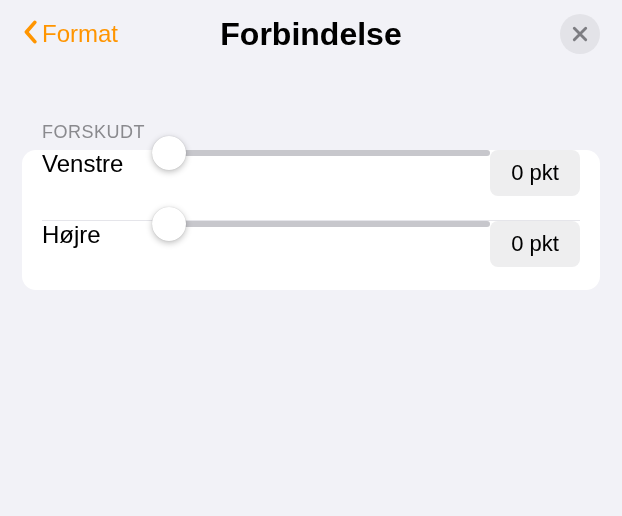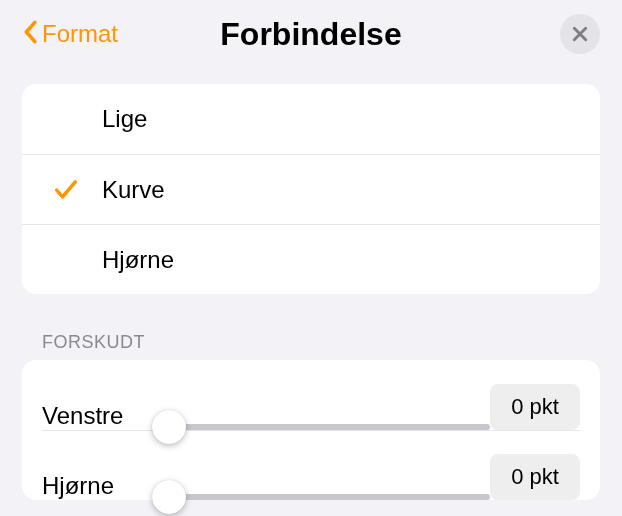--- a/index.html
+++ b/index.html
@@ -96,21 +96,21 @@
       letter-spacing: 0.5px;
       margin: 38px 0 7px 20px;
     }
     .slider-group {
       background: #fff;
       border-radius: 14px;
       padding: 0 20px;
     }
     .slider-row {
       display: flex;
-      align-items: flex-end;
+      align-items: flex-start;
       height: 70px;
       gap: 0;
     }
     .slider-row + .slider-row {
       border-top: 1px solid #e5e5ea;
     }
     .slider-label {
       font-size: 24px;
       color: #000;
       width: 110px;
@@ -173,51 +173,33 @@
   <div class="header-title">Forbindelse</div>
   <div class="close-button">
     <svg class="close-x" viewBox="0 0 14 14" width="16" height="16">
       <path d="M2 2 L12 12 M12 2 L2 12" stroke="#7d7d82" stroke-width="2.5" stroke-linecap="round"></path>
     </svg>
   </div>
 </div>
 
 <div class="content">
 
-  <div class="list-group">
-    <div class="list-item">
-      <div class="check-col"></div>
-      <div class="list-label">Lige</div>
-    </div>
-    <div class="list-item">
-      <div class="check-col">
-        <svg class="check-icon" viewBox="0 0 24 24" fill="none">
-          <path d="M4 12 L9 18 L20 5" stroke="#ff9500" stroke-width="3" stroke-linecap="round" stroke-linejoin="round"></path>
-        </svg>
-      </div>
-      <div class="list-label">Kurve</div>
-    </div>
-    <div class="list-item">
-      <div class="check-col"></div>
-      <div class="list-label">Hjørne</div>
-    </div>
-  </div>
 
   <div class="section-header">FORSKUDT</div>
 
   <div class="slider-group">
     <div class="slider-row">
       <div class="slider-label">Venstre</div>
       <div class="slider-track-wrap">
         <input type="range" class="slider" min="0" max="100" value="0" style="">
       </div>
       <div class="value-pill">0 pkt</div>
     </div>
     <div class="slider-row">
-      <div class="slider-label">Hjørne</div>
+      <div class="slider-label">Højre</div>
       <div class="slider-track-wrap">
         <input type="range" class="slider" min="0" max="100" value="0" style="">
       </div>
       <div class="value-pill">0 pkt</div>
     </div>
   </div>
 
 </div>
 
 </body></html>

